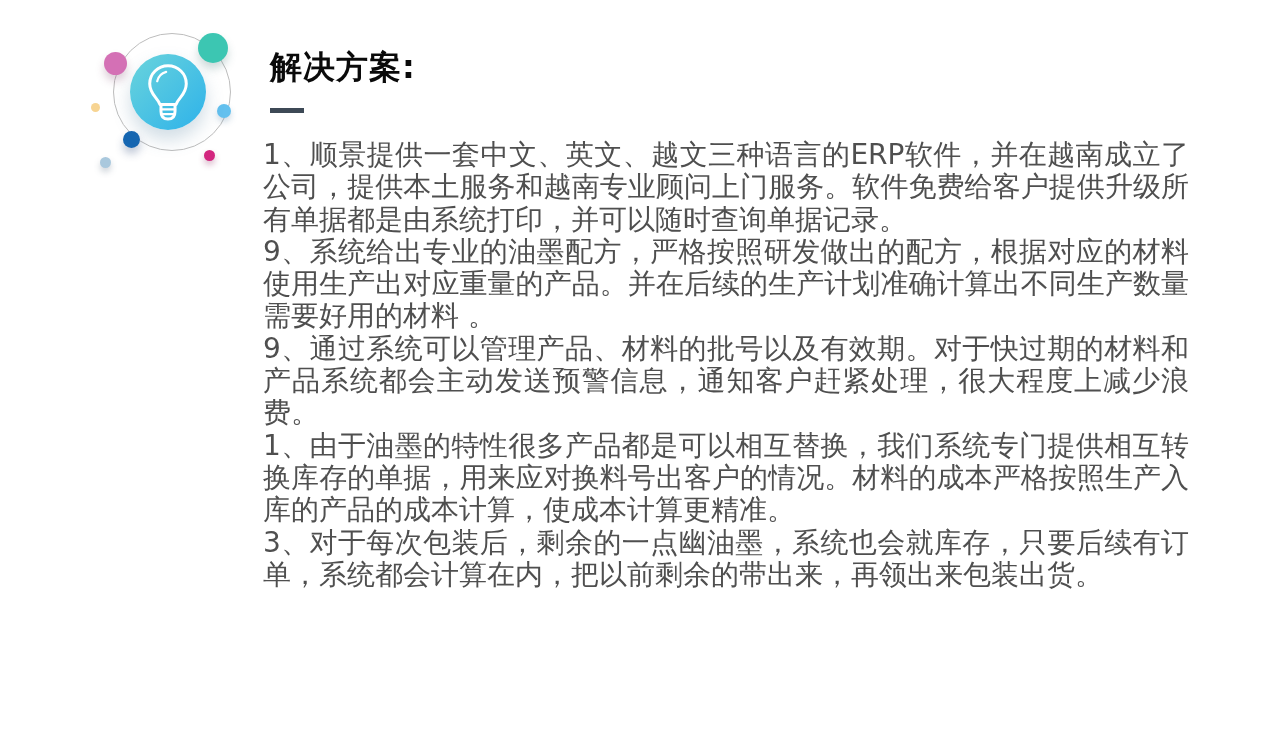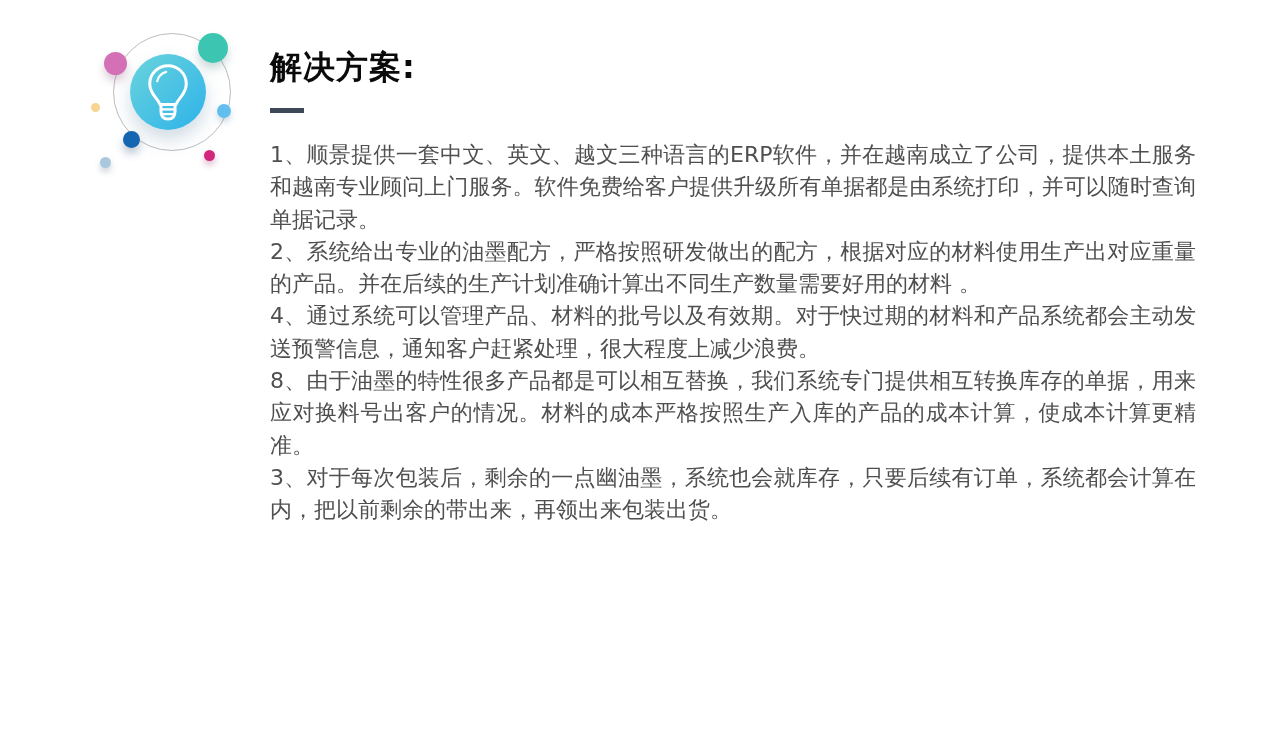--- a/index.html
+++ b/index.html
@@ -71,24 +71,24 @@
     left: 270px;
     top: 108px;
     width: 34px;
     height: 5px;
     background: #3d4956;
   }
 
   
   .solution-list {
     position: absolute;
-    left: 270px;
+    left: 263px;
     top: 139px;
     width: 926px;
-    font-size: 22px;
+    font-size: 28px;
     line-height: 32.3px;
     color: #4f4f4f;
     text-align: justify;
   }
   .solution-list p { margin: 0; }
 </style>
 </head>
 <body>
 
 <div class="slide">
@@ -114,19 +114,19 @@
       </svg>
     </div>
   </div>
 
   <div class="page-title" style="color: rgb(10, 10, 10);">解决方案:</div>
 
   <div class="title-underline" style="background: rgb(61, 73, 86);"></div>
 
   <div class="solution-list" style="color: rgb(79, 79, 79);">
     <p>1、顺景提供一套中文、英文、越文三种语言的ERP软件，并在越南成立了公司，提供本土服务和越南专业顾问上门服务。软件免费给客户提供升级所有单据都是由系统打印，并可以随时查询单据记录。</p>
-    <p>2、系统给出专业的油墨配方，严格按照研发做出的配方，根据对应的材料使用生产出对应重量的产品。并在后续的生产计划准确计算出不同生产数量需要好用的材料 。</p>
-    <p>4、通过系统可以管理产品、材料的批号以及有效期。对于快过期的材料和产品系统都会主动发送预警信息，通知客户赶紧处理，很大程度上减少浪费。</p>
-    <p>8、由于油墨的特性很多产品都是可以相互替换，我们系统专门提供相互转换库存的单据，用来应对换料号出客户的情况。材料的成本严格按照生产入库的产品的成本计算，使成本计算更精准。</p>
+    <p>9、系统给出专业的油墨配方，严格按照研发做出的配方，根据对应的材料使用生产出对应重量的产品。并在后续的生产计划准确计算出不同生产数量需要好用的材料 。</p>
+    <p>9、通过系统可以管理产品、材料的批号以及有效期。对于快过期的材料和产品系统都会主动发送预警信息，通知客户赶紧处理，很大程度上减少浪费。</p>
+    <p>1、由于油墨的特性很多产品都是可以相互替换，我们系统专门提供相互转换库存的单据，用来应对换料号出客户的情况。材料的成本严格按照生产入库的产品的成本计算，使成本计算更精准。</p>
     <p>3、对于每次包装后，剩余的一点幽油墨，系统也会就库存，只要后续有订单，系统都会计算在内，把以前剩余的带出来，再领出来包装出货。</p>
   </div>
 
 </div>
 
 </body></html>

